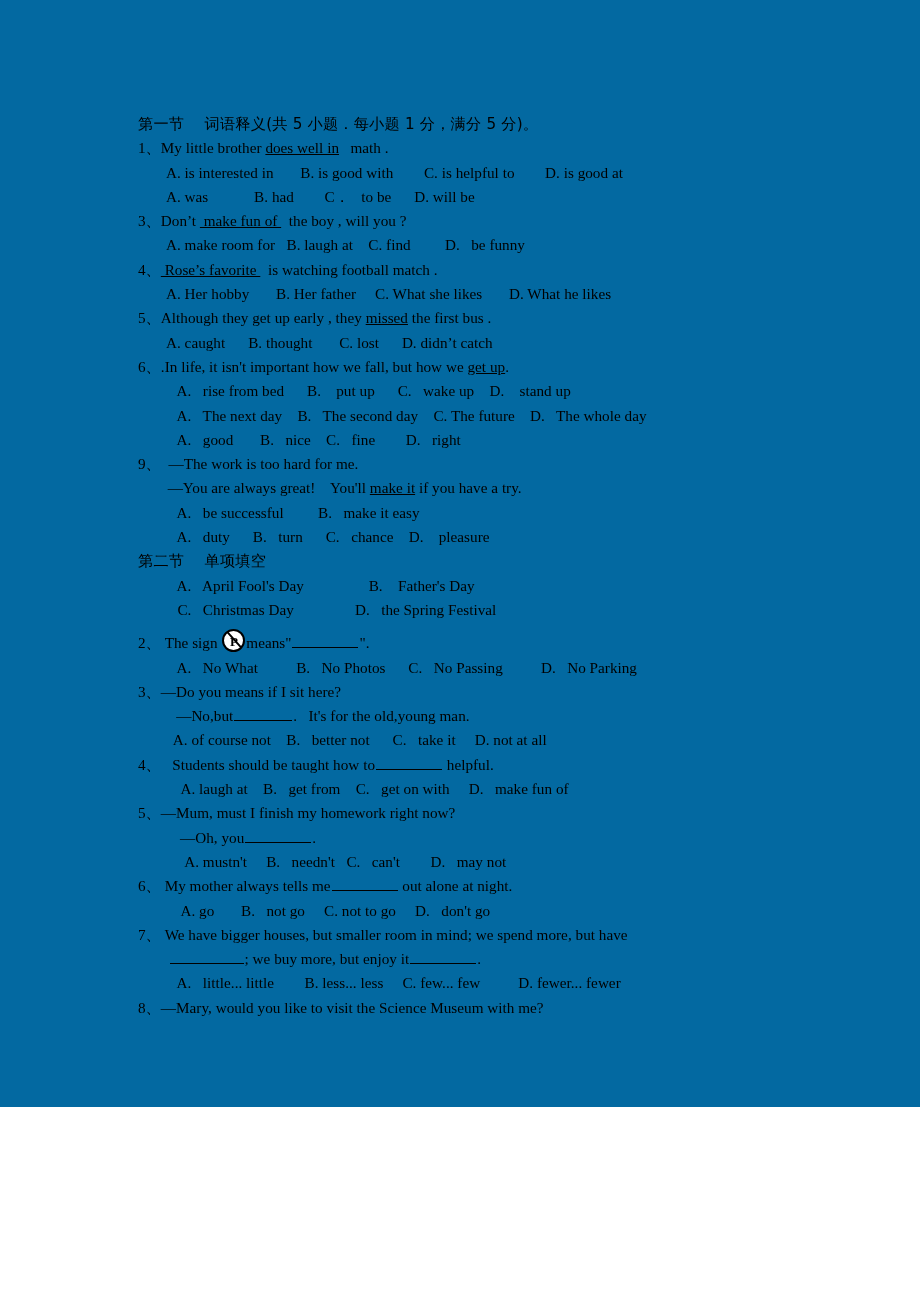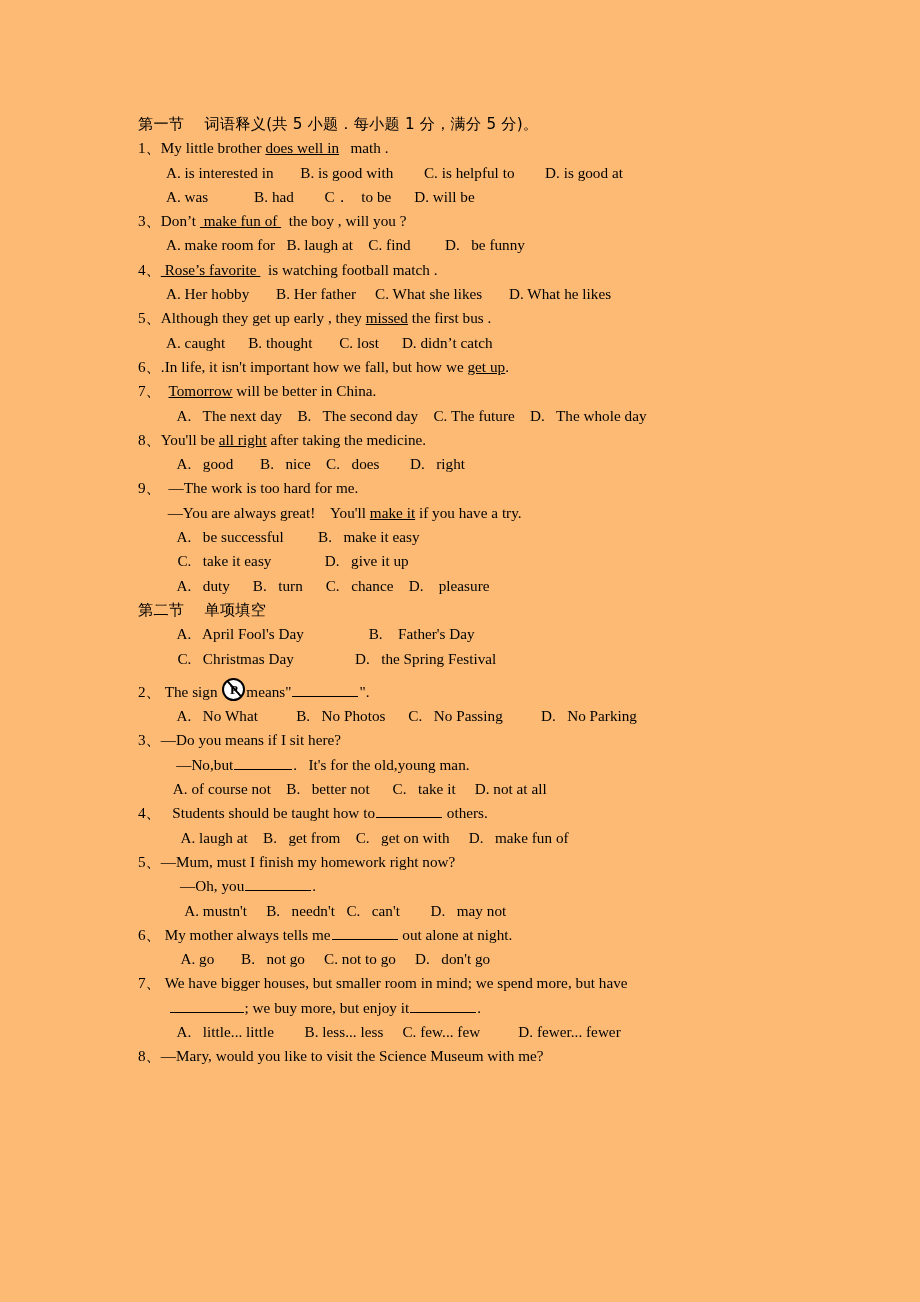--- a/index.html
+++ b/index.html
@@ -14,22 +14,22 @@
     font-family: "Liberation Serif", "DejaVu Serif", serif;
     color: #000000;
     overflow: hidden;
   }
 
   .page {
     position: absolute;
     left: 0;
     top: 0;
     width: 920px;
-    height: 1302px;
-    background: #fdba74;
+    height: 1107px;
+    background: #0369a1;
   }
 
   .content {
     position: absolute;
     left: 138px;
     top: 112px;
     width: 700px;
   }
 
   
@@ -114,49 +114,47 @@
     <div class="line"><span>3、</span><span>Don’t </span><span class="u"> make fun of </span><span>  the boy , will you ?</span></div>
     <div class="line" style="padding-left:28px">A. make room for   B. laugh at    C. find         D.   be funny</div>
 
     <div class="line"><span>4、</span><span></span><span class="u"> Rose’s favorite </span><span>  is watching football match .</span></div>
     <div class="line" style="padding-left:28px">A. Her hobby       B. Her father     C. What she likes       D. What he likes</div>
 
     <div class="line"><span>5、</span><span>Although they get up early , they </span><span class="u">missed</span><span> the first bus .</span></div>
     <div class="line" style="padding-left:28px">A. caught      B. thought       C. lost      D. didn’t catch</div>
 
     <div class="line"><span>6、</span><span>.In life, it isn't important how we fall, but how we </span><span class="u">get up</span><span>.</span></div>
+    <div class="line" style="padding-left:28px">   A.   rise from bed      B.    put up      C.   wake up    D.    stand up</div>
 
-    <div class="line"><span>7、</span><span>  </span><span class="u">Tomorrow</span><span> will be better in China.</span></div>
     <div class="line" style="padding-left:28px">   A.   The next day    B.   The second day    C. The future    D.   The whole day</div>
 
-    <div class="line"><span>8、</span><span>You'll be </span><span class="u">all right</span><span> after taking the medicine.</span></div>
-    <div class="line" style="padding-left:28px">   A.   good       B.   nice    C.   does        D.   right</div>
+    <div class="line" style="padding-left:28px">   A.   good       B.   nice    C.   fine        D.   right</div>
 
     <div class="line"><span>9、</span><span>  —The work is too hard for me.</span></div>
     <div class="line" style="padding-left:22px"><span>  —You are always great!    You'll </span><span class="u">make it</span><span> if you have a try.</span></div>
     <div class="line" style="padding-left:28px">   A.   be successful         B.   make it easy</div>
-    <div class="line" style="padding-left:28px">   C.   take it easy              D.   give it up</div>
 
     <div class="line" style="padding-left:28px">   A.   duty      B.   turn      C.   chance    D.    pleasure</div>
 
     <div class="cn-head">第二节　 单项填空</div>
 
     <div class="line" style="padding-left:28px">   A.   April Fool's Day                 B.    Father's Day</div>
     <div class="line" style="padding-left:28px">   C.   Christmas Day                D.   the Spring Festival</div>
 
     <div class="gap-sm"></div>
 
     <div class="line"><span>2、</span><span> The sign </span><span class="sign-icon"><span class="glyph">P</span><span class="slash"></span></span><span>means"</span><span class="blank blank-md"></span><span>".</span></div>
     <div class="line" style="padding-left:28px">   A.   No What          B.   No Photos      C.   No Passing          D.   No Parking</div>
 
     <div class="line"><span>3、</span><span>—Do you means if I sit here?</span></div>
     <div class="line"><span>          —No,but</span><span class="blank blank-sm"></span><span>.   It's for the old,young man.</span></div>
     <div class="line" style="padding-left:28px">  A. of course not    B.   better not      C.   take it     D. not at all</div>
 
-    <div class="line"><span>4、</span><span>   Students should be taught how to</span><span class="blank blank-md"></span><span> others.</span></div>
+    <div class="line"><span>4、</span><span>   Students should be taught how to</span><span class="blank blank-md"></span><span> helpful.</span></div>
     <div class="line" style="padding-left:28px">    A. laugh at    B.   get from    C.   get on with     D.   make fun of</div>
 
     <div class="line"><span>5、</span><span>—Mum, must I finish my homework right now?</span></div>
     <div class="line"><span>           —Oh, you</span><span class="blank blank-md"></span><span>.</span></div>
     <div class="line" style="padding-left:28px">     A. mustn't     B.   needn't   C.   can't        D.   may not</div>
 
     <div class="line"><span>6、</span><span> My mother always tells me</span><span class="blank blank-md"></span><span> out alone at night.</span></div>
     <div class="line" style="padding-left:28px">    A. go       B.   not go     C. not to go     D.   don't go</div>
 
     <div class="line"><span>7、</span><span> We have bigger houses, but smaller room in mind; we spend more, but have</span></div>

